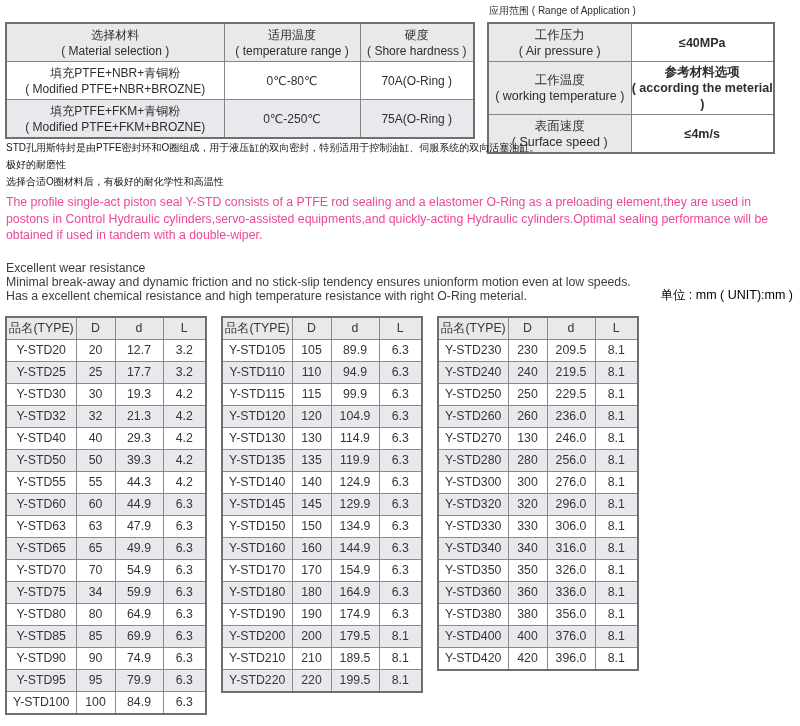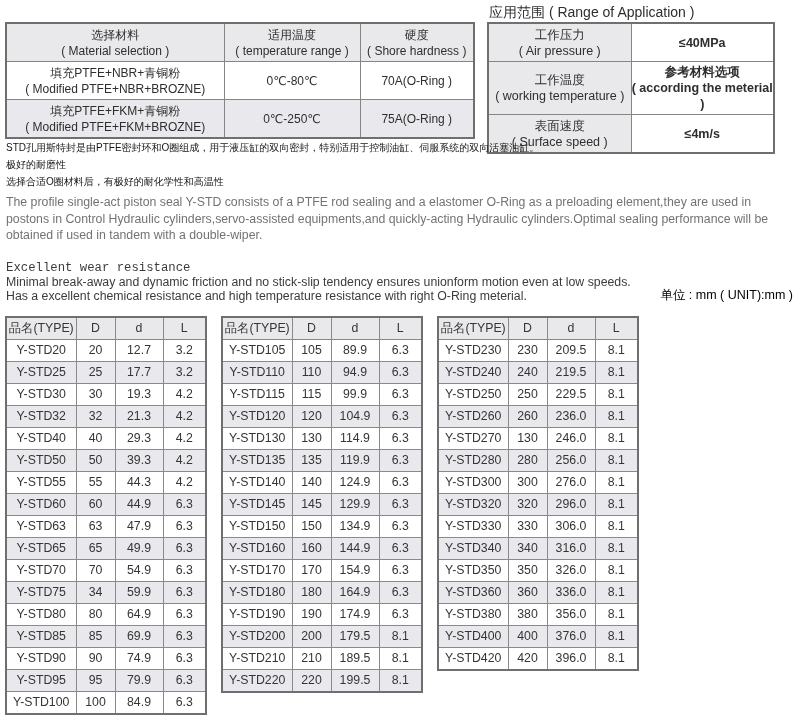--- a/index.html
+++ b/index.html
@@ -18,41 +18,41 @@
   }
   .mat-table th,.mat-table td{
     border:1px solid #858585;font-size:12px;line-height:16px;
     font-weight:400;padding:2px 0;height:33px;color:#2e2e2e;
   }
   .mat-table thead th{background:#e9e9eb;}
   .mat-table tr.alt td{background:#e9e9ed;}
 
   
   .app-title{
-    position:absolute;left:489px;top:4px;font-size:14px;color:#2e2e2e;
+    position:absolute;left:489px;top:4px;font-size:10px;color:#2e2e2e;
   }
   .app-table{
     position:absolute;left:487px;top:22px;width:288px;
     border-collapse:collapse;table-layout:fixed;text-align:center;
     border:2px solid #6f6f6f;
   }
   .app-table td{
     border:1px solid #858585;font-size:12.5px;line-height:16px;
     padding:2px 0;height:33px;color:#2e2e2e;
   }
   .app-table td.lbl{background:#e9e9eb;font-weight:400;}
   .app-table td.val{background:#ffffff;font-weight:700;}
   .cell-line:empty{display:none;}
 
   
   .desc{position:absolute;left:6px;top:139px;width:788px;}
   .desc .zh{font-size:10px;line-height:17px;color:#161616;}
-  .desc .en-para{margin:4px 0 17px;font-size:12.3px;line-height:16.5px;color:#737373;}
+  .desc .en-para{margin:4px 0 17px;font-size:12.3px;line-height:16.5px;color:#ec4899;}
   .desc .feat{font-size:12.3px;line-height:14px;color:#3c3c3c;}
-  .desc .feat.first{margin-top:6px;font-family:Liberation Mono, monospace;}
+  .desc .feat.first{margin-top:6px;}
   .unit-note{position:absolute;right:7px;top:287px;font-size:12.5px;color:#000000;}
 
   
   .tables-row{
     position:absolute;left:5px;top:316px;width:634px;
     display:flex;gap:14px;align-items:flex-start;
   }
   .size-table{
     flex:1;border-collapse:collapse;table-layout:fixed;text-align:center;
     border:2px solid #6f6f6f;background:#fff;

